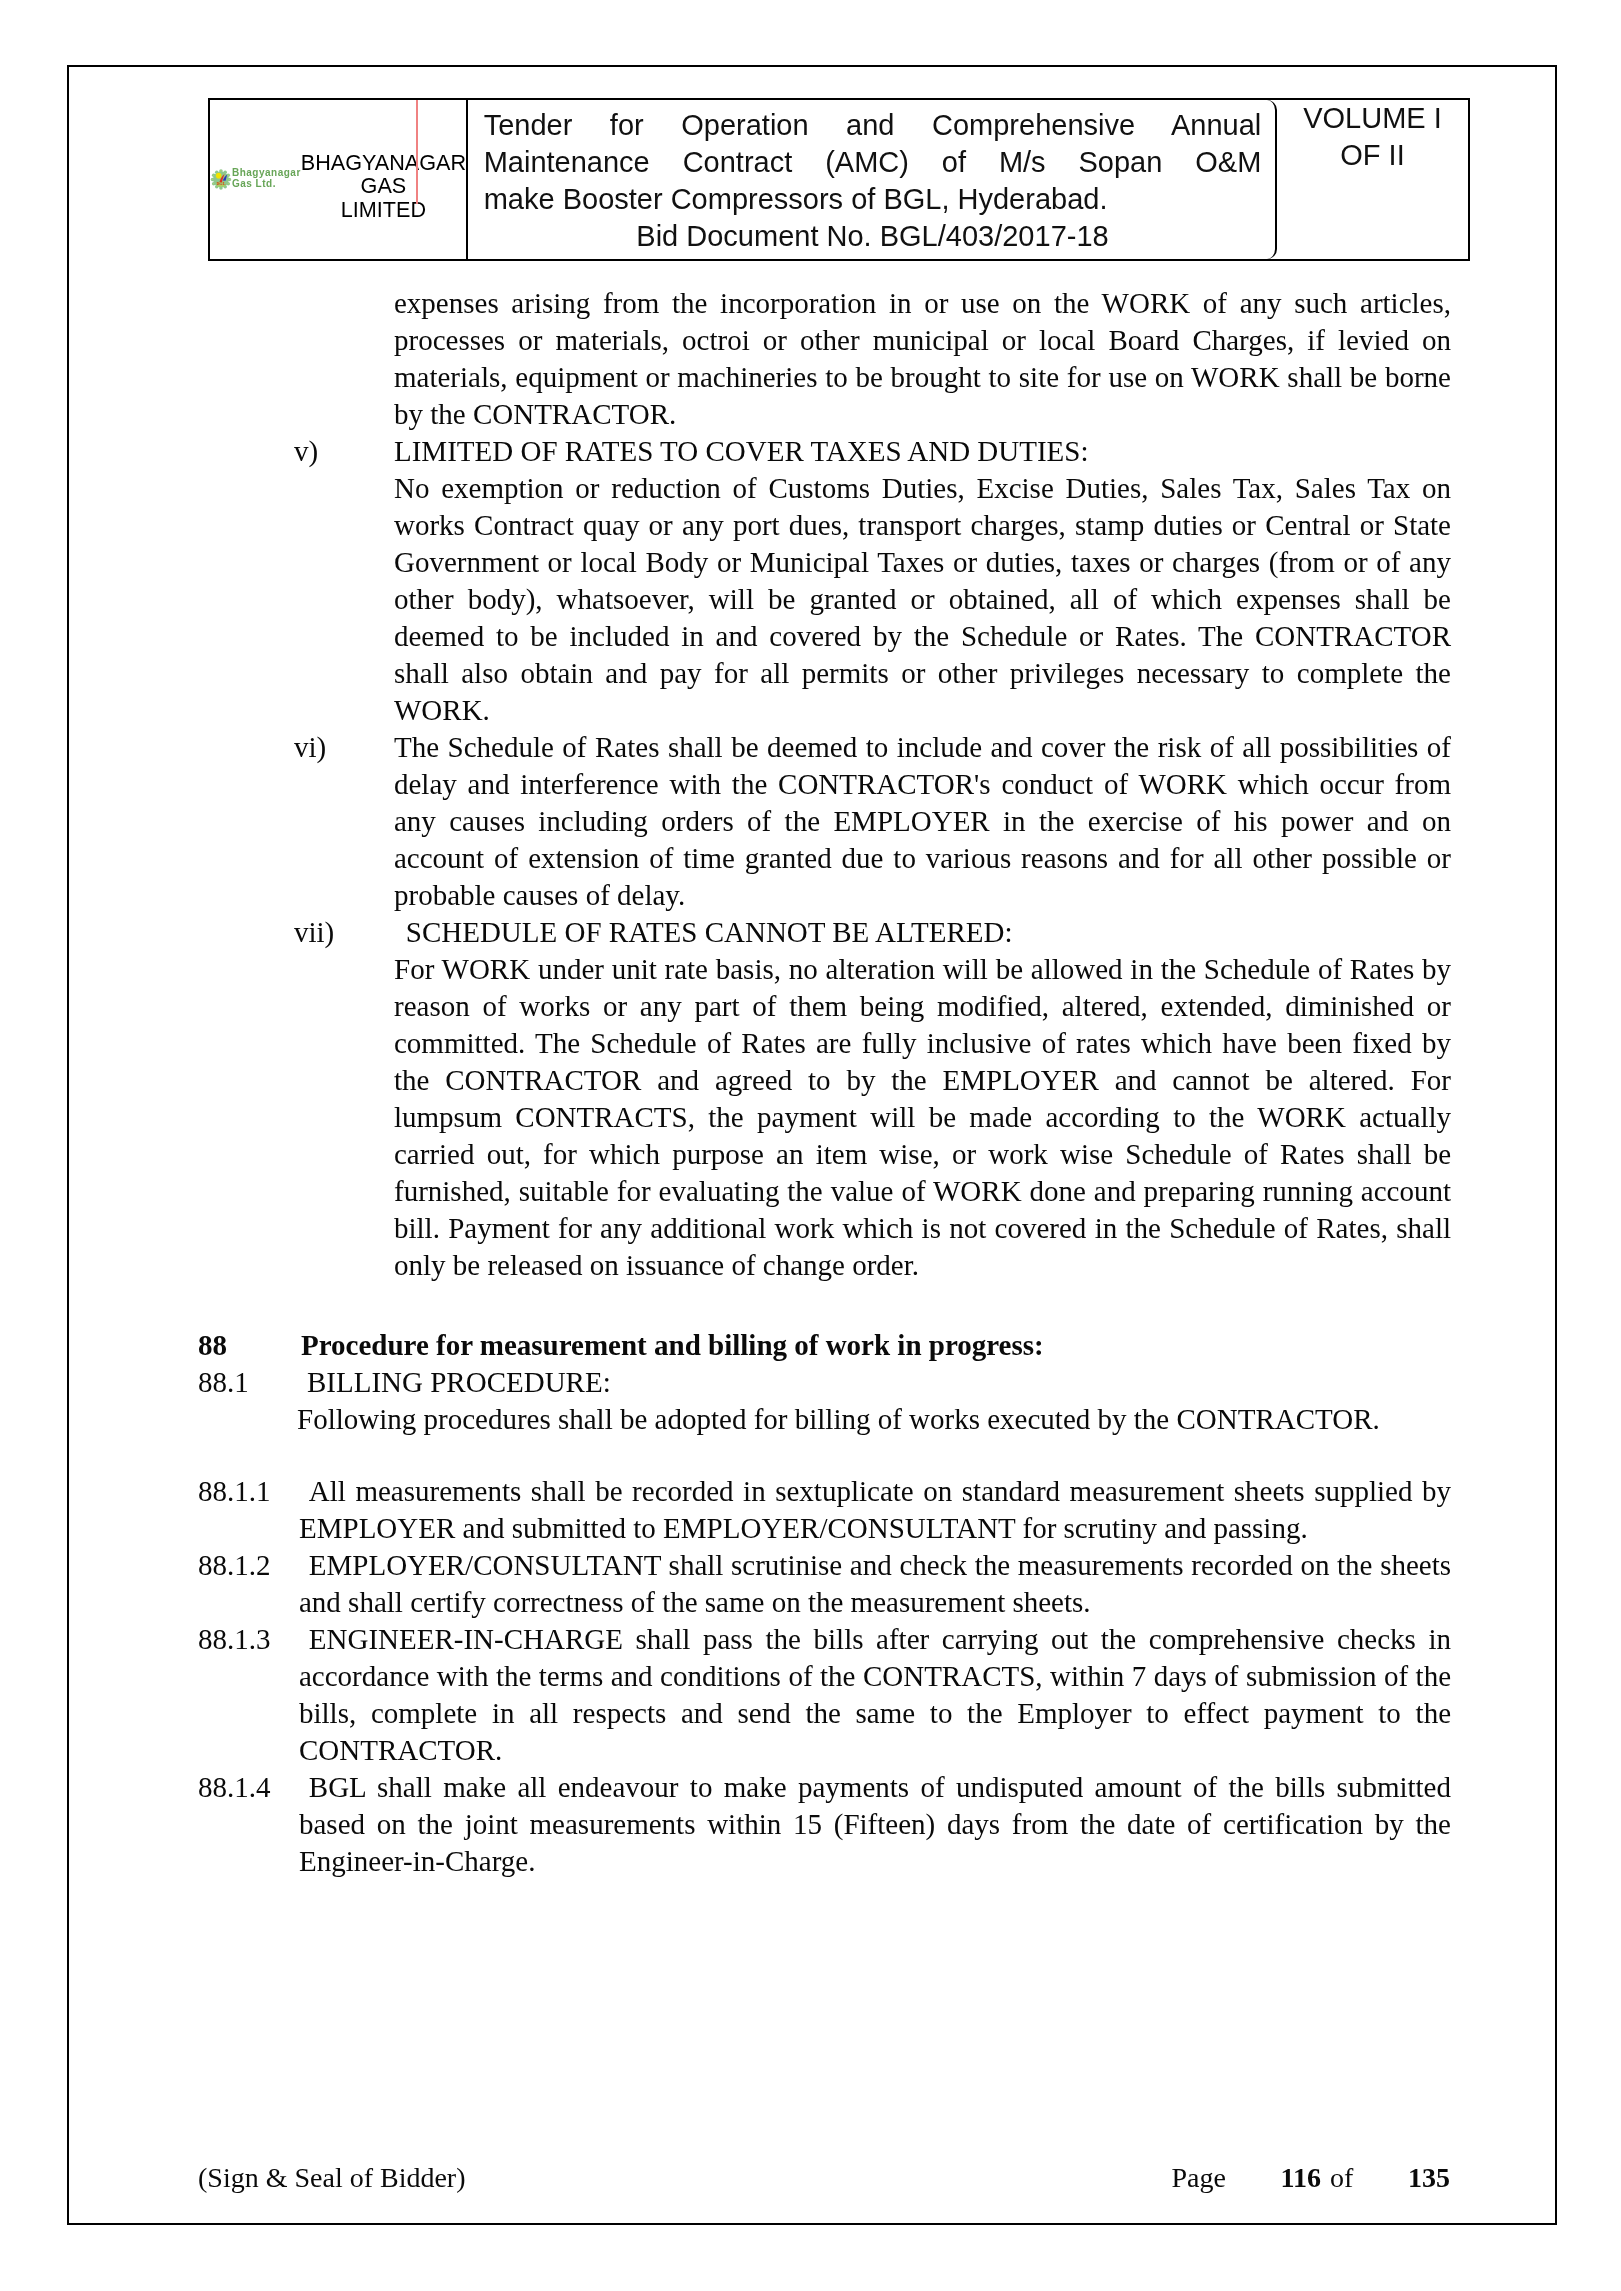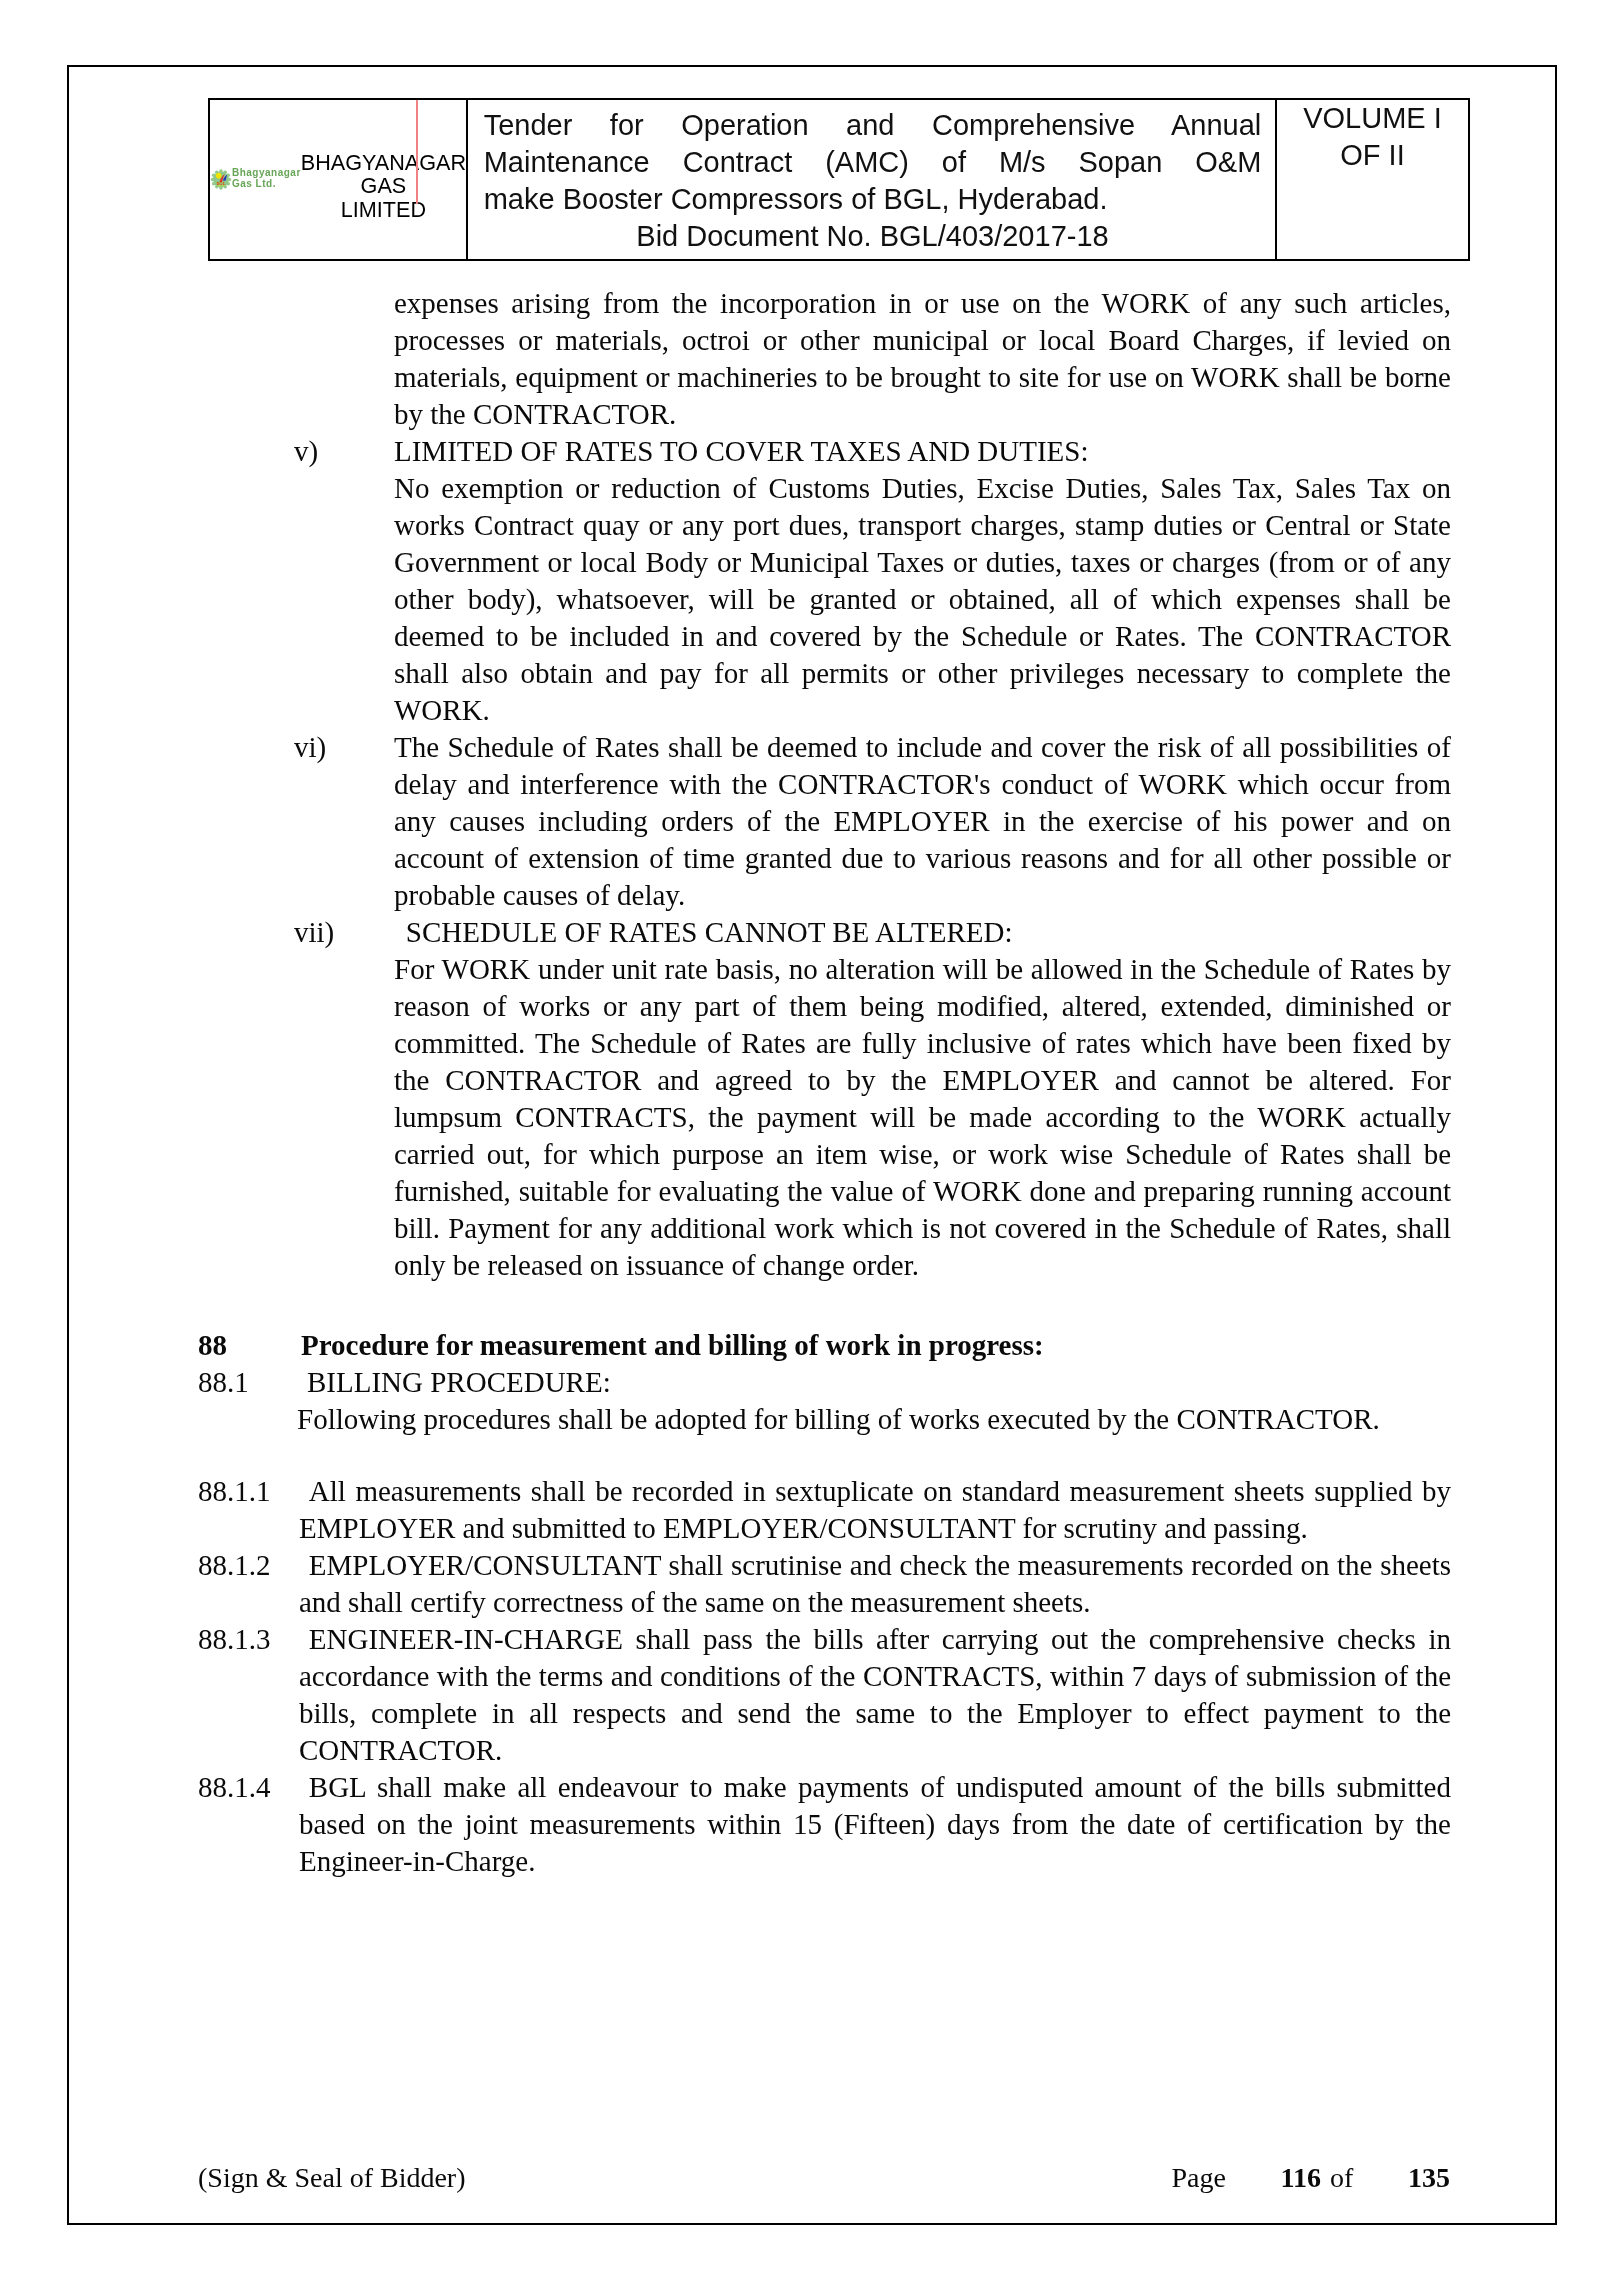--- a/index.html
+++ b/index.html
@@ -28,21 +28,21 @@
     font-family:"Liberation Sans", sans-serif;font-weight:bold;font-size:10px;
     color:#67a557;margin-top:-2.9px;letter-spacing:0.5px;
   }
   .logo-company{
     font-family:"Liberation Sans", sans-serif;font-size:21.6px;line-height:23.5px;
     color:#000;text-align:center;margin-top:12.7px;
   }
   .cell-title{
     flex:1;border-right:2px solid #000;box-sizing:border-box;
     padding:6.9px 13.7px 0 15.7px;
-    font-family:"Liberation Sans", sans-serif;font-size:29px;line-height:37px;color:#111;
+    font-family:"Liberation Sans", sans-serif;font-size:29px;line-height:37px;color:#111;border-radius:10px;
   }
   .title-line{text-align:justify;text-align-last:justify;}
   .title-line.last{text-align-last:auto;}
   .title-bid{text-align:center;}
   .cell-volume{
     width:191px;box-sizing:border-box;text-align:center;
     font-family:"Liberation Sans", sans-serif;font-size:29px;line-height:37px;color:#111;
   }
   
   .content{

